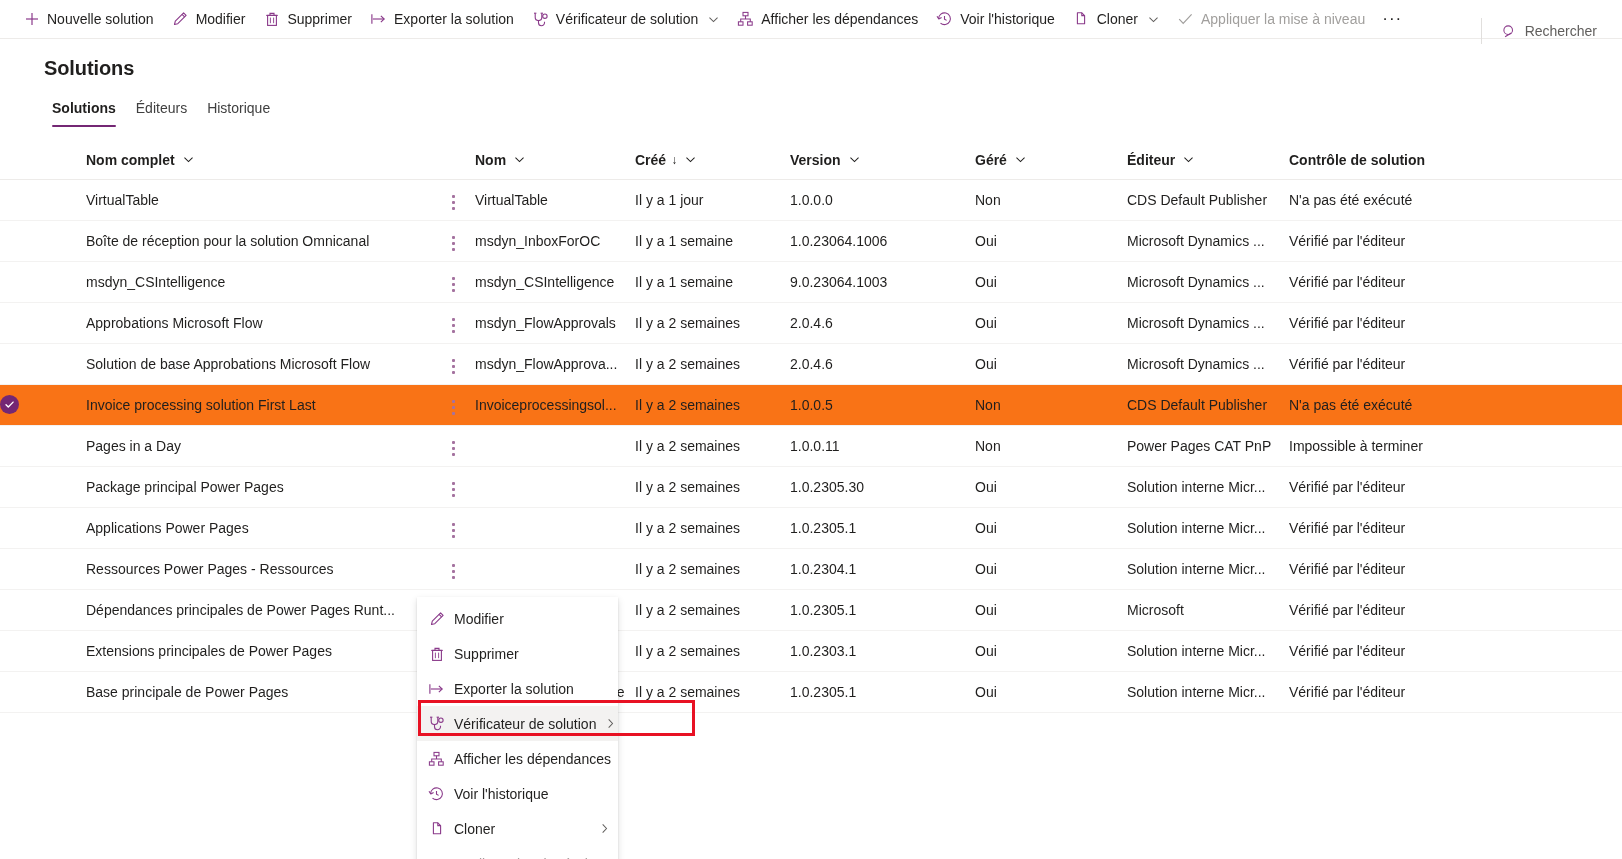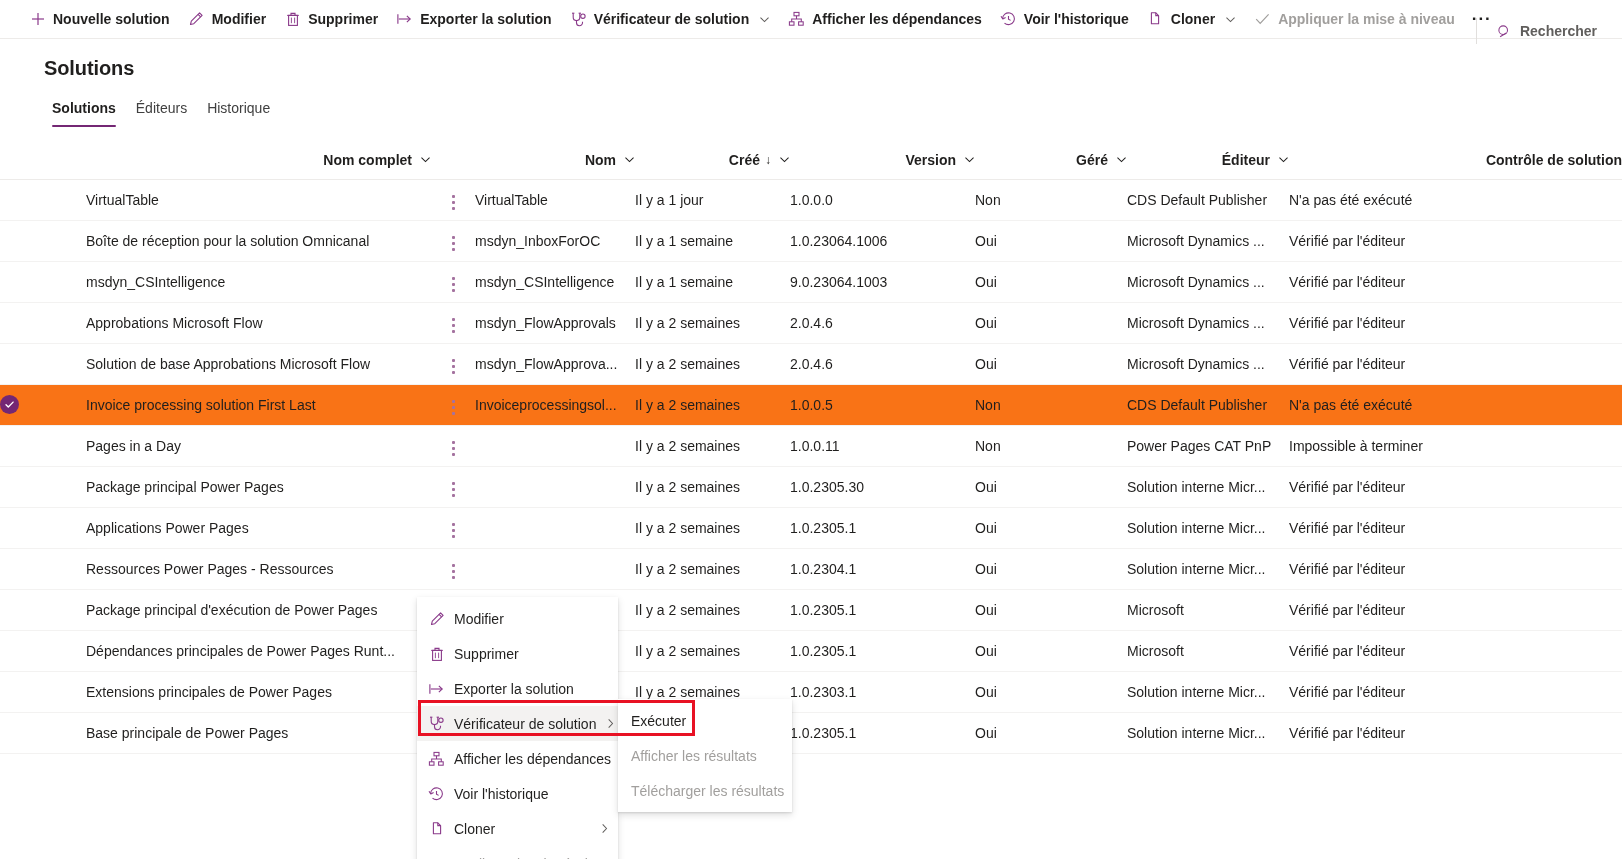--- a/index.html
+++ b/index.html
@@ -13,23 +13,22 @@
   }
 
   
   .commandbar {
     position: relative;
     height: 39px;
     display: flex;
     align-items: flex-end;
     background: #ffffff;
     border-bottom: 1px solid #edebe9;
-    padding-left: 20px;
+    padding-left: 14px;
     white-space: nowrap;
-    font-weight: bold;
   }
   .cmd-item {
     display: inline-flex;
     align-items: center;
     height: 38px;
     padding: 0 9px;
     font-size: 14px;
     color: #201f1e;
     cursor: pointer;
     gap: 7px;
@@ -64,21 +63,21 @@
   .tab.active { color: #201f1e; font-weight: 600; }
   .tab.active::after {
     content: ""; position: absolute; left: 8px; right: 8px; bottom: 0;
     height: 2px; background: #742774; border-radius: 2px;
   }
 
   
   .grid-wrap { position: relative; margin-top: 18px; }
   table.grid { width: 1622px; border-collapse: collapse; table-layout: fixed; }
   table.grid th {
-    text-align: right; font-size: 14px; font-weight: 600; color: #201f1e;
+    text-align: left; font-size: 14px; font-weight: 600; color: #201f1e;
     padding: 0 0 11px 0; height: 34px; vertical-align: bottom;
     border-bottom: 1px solid #edebe9; white-space: nowrap;
   }
   .th-inner { display: inline-flex; align-items: center; gap: 5px; cursor: pointer; }
   .sort-arrow { font-size: 12px; color: #201f1e; }
   table.grid td {
     font-size: 14px; color: #201f1e; height: 41px;
     border-bottom: 1px solid #f3f2f1;
     white-space: nowrap; overflow: hidden; text-overflow: ellipsis;
     vertical-align: middle;
@@ -510,36 +509,20 @@
           <td class="c-uname sub"></td>
           <td class="c-created sub">Il y a 2 semaines</td>
           <td class="c-version sub">1.0.2304.1</td>
           <td class="c-managed sub">Oui</td>
           <td class="c-publisher sub">Solution interne Micr...</td>
           <td class="c-control sub">Vérifié par l'éditeur</td>
         </tr>
         <tr class="row">
           <td class="c-check"></td>
           <td></td>
-          <td class="c-name">Package principal d'exécution de Power Pages</td>
-          <td class="c-dots"><span class="rowdots">
-              <i></i>
-              <i></i>
-              <i></i>
-            </span></td>
-          <td class="c-uname sub"></td>
-          <td class="c-created sub">Il y a 2 semaines</td>
-          <td class="c-version sub">1.0.2305.1</td>
-          <td class="c-managed sub">Oui</td>
-          <td class="c-publisher sub">Microsoft</td>
-          <td class="c-control sub">Vérifié par l'éditeur</td>
-        </tr>
-        <tr class="row">
-          <td class="c-check"></td>
-          <td></td>
           <td class="c-name">Dépendances principales de Power Pages Runt...</td>
           <td class="c-dots"><span class="rowdots">
               <i></i>
               <i></i>
               <i></i>
             </span></td>
           <td class="c-uname sub"></td>
           <td class="c-created sub">Il y a 2 semaines</td>
           <td class="c-version sub">1.0.2305.1</td>
           <td class="c-managed sub">Oui</td>
@@ -669,26 +652,15 @@
       <div class="ctx-item disabled">
         <span class="ctx-ico">
           <svg width="17" height="16" viewBox="0 0 17 16">
             <path d="M2.2 8.2l4 4.2 8.4-9" fill="none" stroke="#a19f9d" stroke-width="1.2"></path>
           </svg>
         </span>
         <span class="ctx-label">Appliquer la mise à niveau</span>
       </div>
     </div>
 
-  <div class="ctxsub" id="ctxsub">
-      <div class="ctx-item">
-        <span class="ctx-label">Exécuter</span>
-      </div>
-      <div class="ctx-item disabled">
-        <span class="ctx-label">Afficher les résultats</span>
-      </div>
-      <div class="ctx-item disabled">
-        <span class="ctx-label">Télécharger les résultats</span>
-      </div>
-    </div>
 
   <div class="redbox"></div>
 </div>
 
 </body></html>

